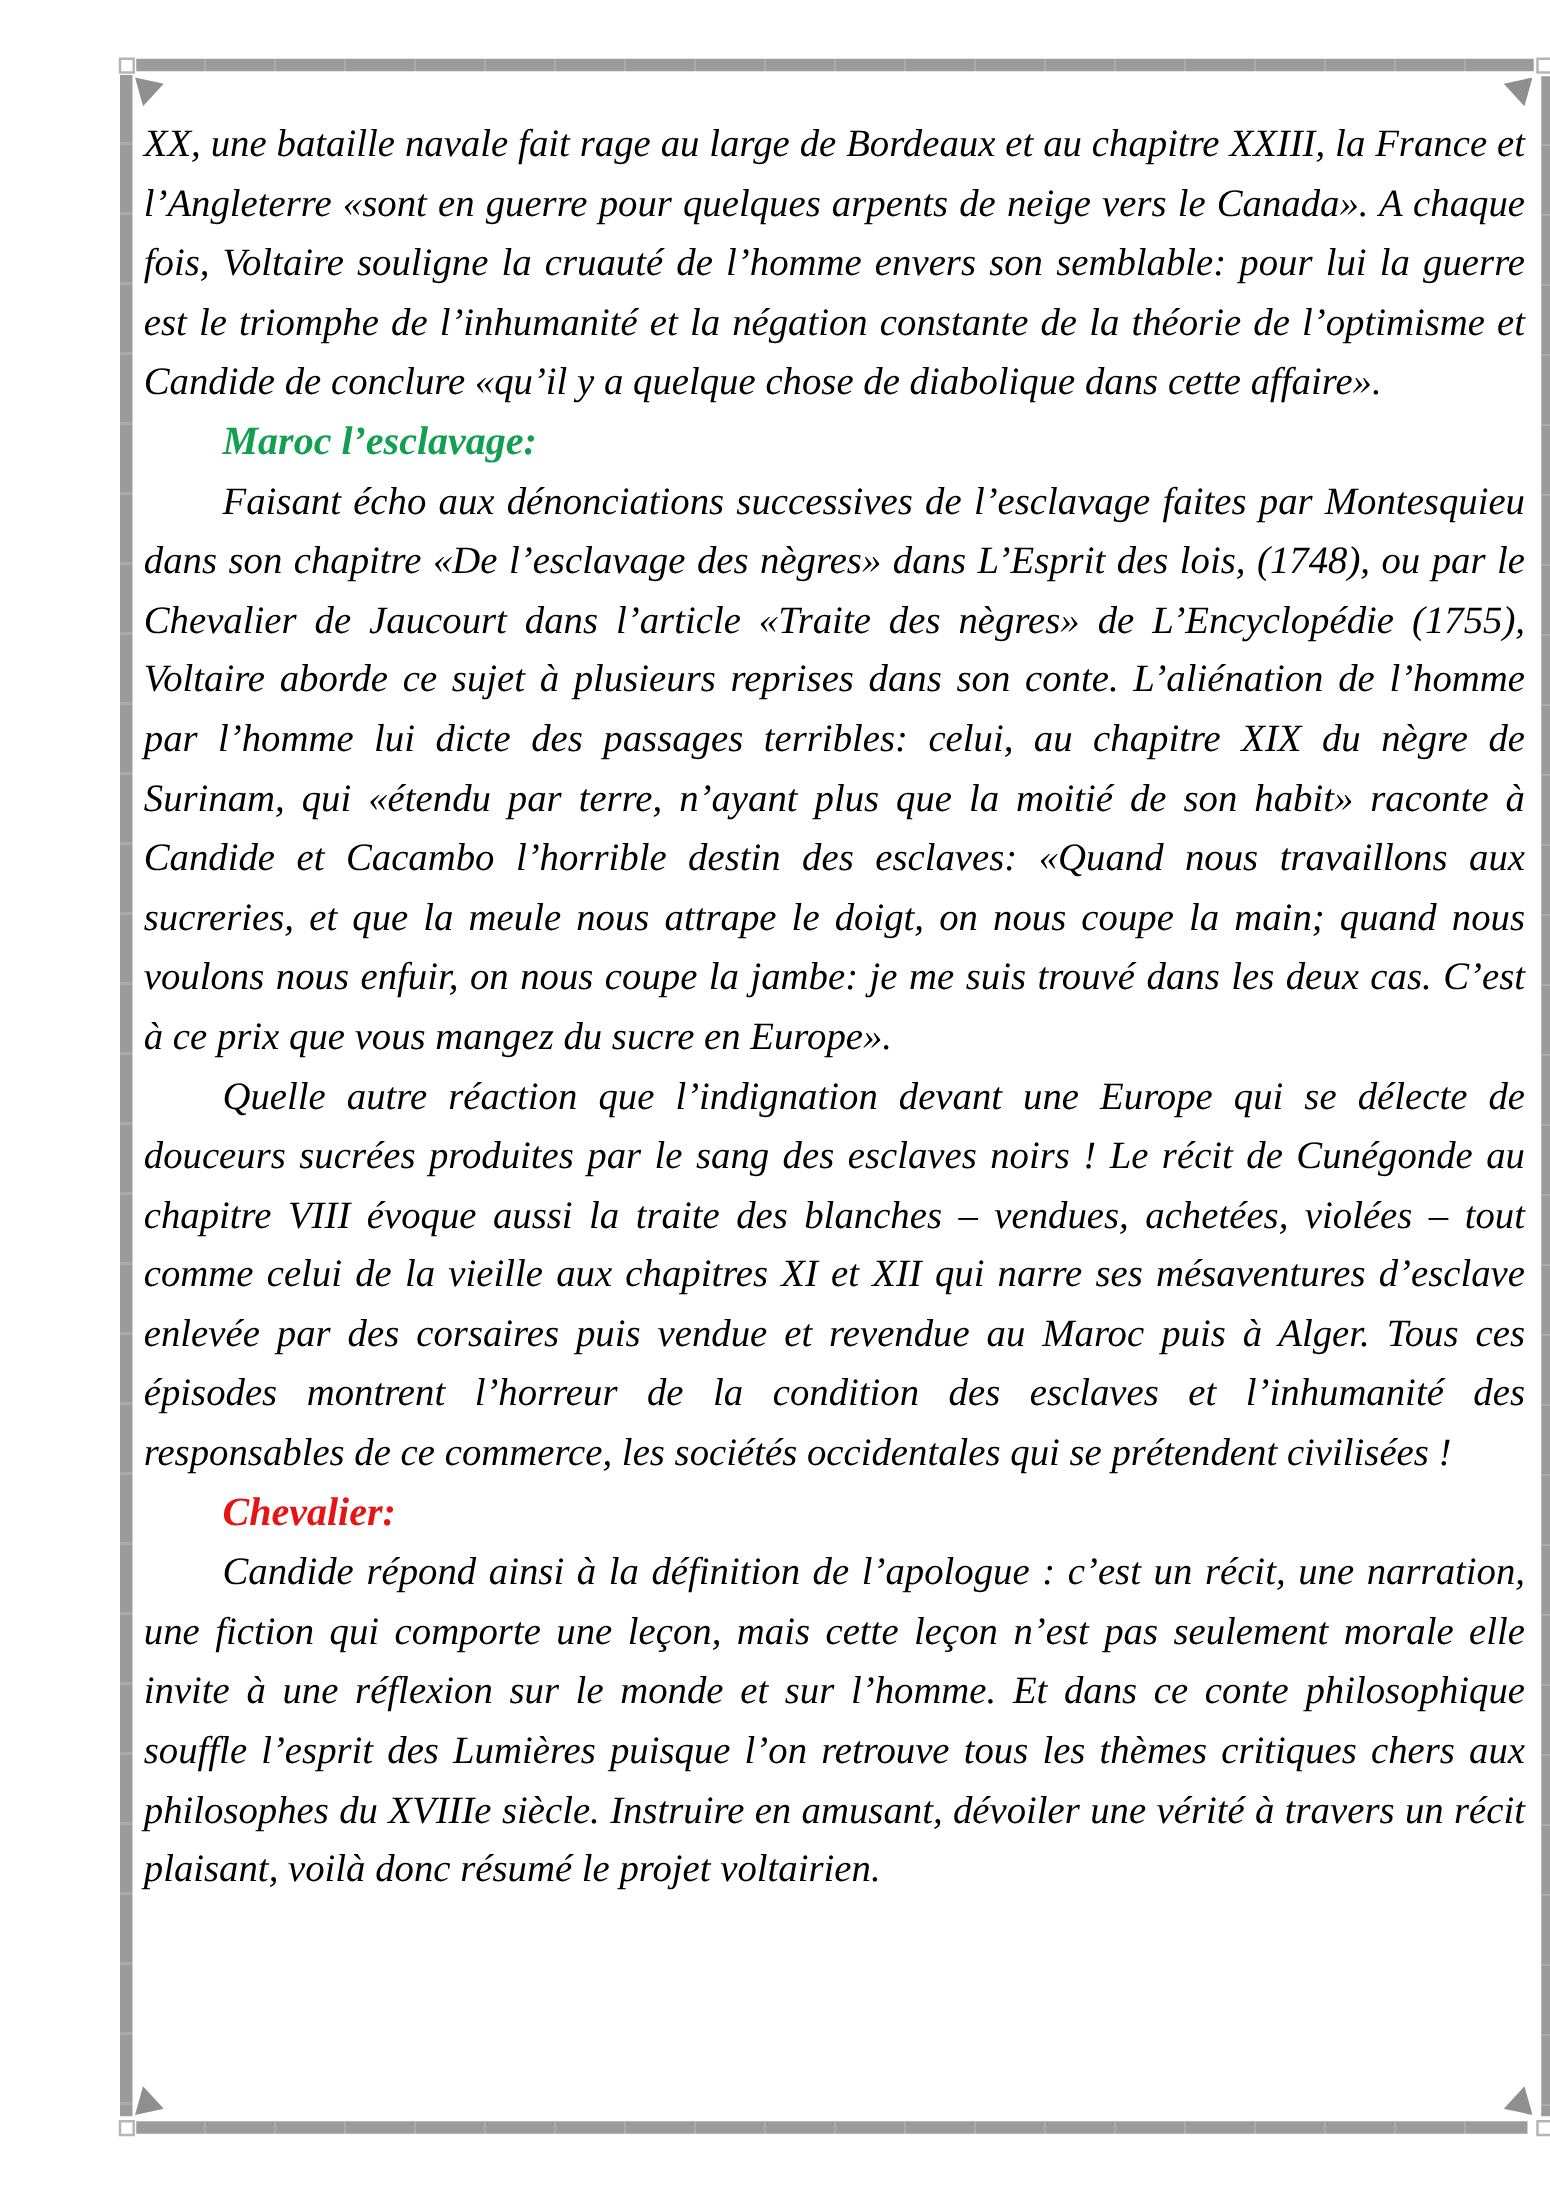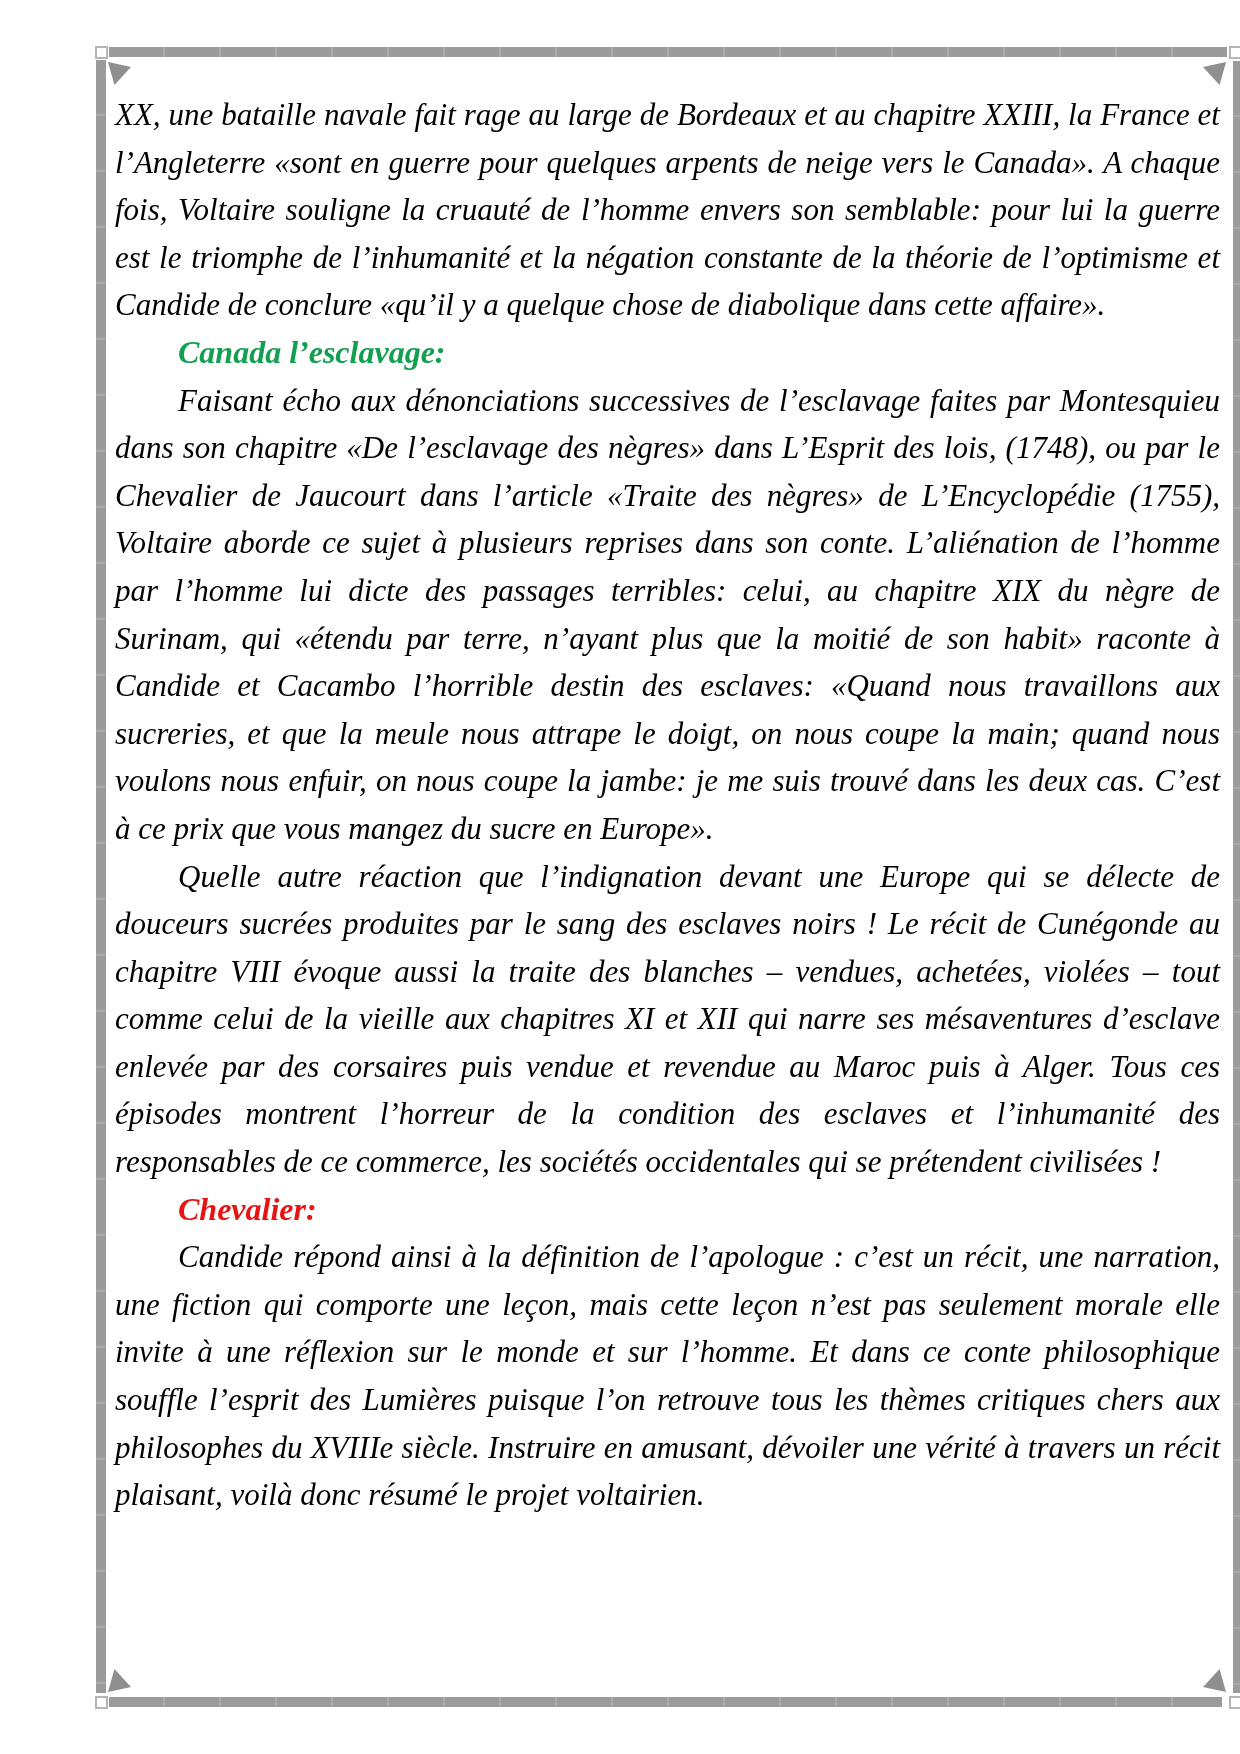--- a/index.html
+++ b/index.html
@@ -98,21 +98,21 @@
 
   <div class="corner-flag fl-tl"></div>
   <div class="corner-flag fl-tr"></div>
   <div class="corner-flag fl-bl"></div>
   <div class="corner-flag fl-br"></div>
 
   <div class="text-block">
 
     <p class="para">XX, une bataille navale fait rage au large de Bordeaux et au chapitre XXIII, la France et l’Angleterre «sont en guerre pour quelques arpents de neige vers le Canada». A chaque fois, Voltaire souligne la cruauté de l’homme envers son semblable: pour lui la guerre est le triomphe de l’inhumanité et la négation constante de la théorie de l’optimisme et Candide de conclure «qu’il y a quelque chose de diabolique dans cette affaire».</p>
 
-    <p class="heading" style="color: rgb(18, 160, 80);">Canada l’esclavage:</p>
+    <p class="heading" style="color: rgb(18, 160, 80);">Maroc l’esclavage:</p>
 
     <p class="para indented">Faisant écho aux dénonciations successives de l’esclavage faites par Montesquieu dans son chapitre «De l’esclavage des nègres» dans L’Esprit des lois, (1748), ou par le Chevalier de Jaucourt dans l’article «Traite des nègres» de L’Encyclopédie (1755), Voltaire aborde ce sujet à plusieurs reprises dans son conte. L’aliénation de l’homme par l’homme lui dicte des passages terribles: celui, au chapitre XIX du nègre de Surinam, qui «étendu par terre, n’ayant plus que la moitié de son habit» raconte à Candide et Cacambo l’horrible destin des esclaves: «Quand nous travaillons aux sucreries, et que la meule nous attrape le doigt, on nous coupe la main; quand nous voulons nous enfuir, on nous coupe la jambe: je me suis trouvé dans les deux cas. C’est à ce prix que vous mangez du sucre en Europe».</p>
 
     <p class="para indented">Quelle autre réaction que l’indignation devant une Europe qui se délecte de douceurs sucrées produites par le sang des esclaves noirs ! Le récit de Cunégonde au chapitre VIII évoque aussi la traite des blanches – vendues, achetées, violées – tout comme celui de la vieille aux chapitres XI et XII qui narre ses mésaventures d’esclave enlevée par des corsaires puis vendue et revendue au Maroc puis à Alger. Tous ces épisodes montrent l’horreur de la condition des esclaves et l’inhumanité des responsables de ce commerce, les sociétés occidentales qui se prétendent civilisées !</p>
 
     <p class="heading" style="color: rgb(232, 20, 20);">Chevalier:</p>
 
     <p class="para indented">Candide répond ainsi à la définition de l’apologue : c’est un récit, une narration, une fiction qui comporte une leçon, mais cette leçon n’est pas seulement morale elle invite à une réflexion sur le monde et sur l’homme. Et dans ce conte philosophique souffle l’esprit des Lumières puisque l’on retrouve tous les thèmes critiques chers aux philosophes du XVIIIe siècle. Instruire en amusant, dévoiler une vérité à travers un récit plaisant, voilà donc résumé le projet voltairien.</p>
 
   </div>

